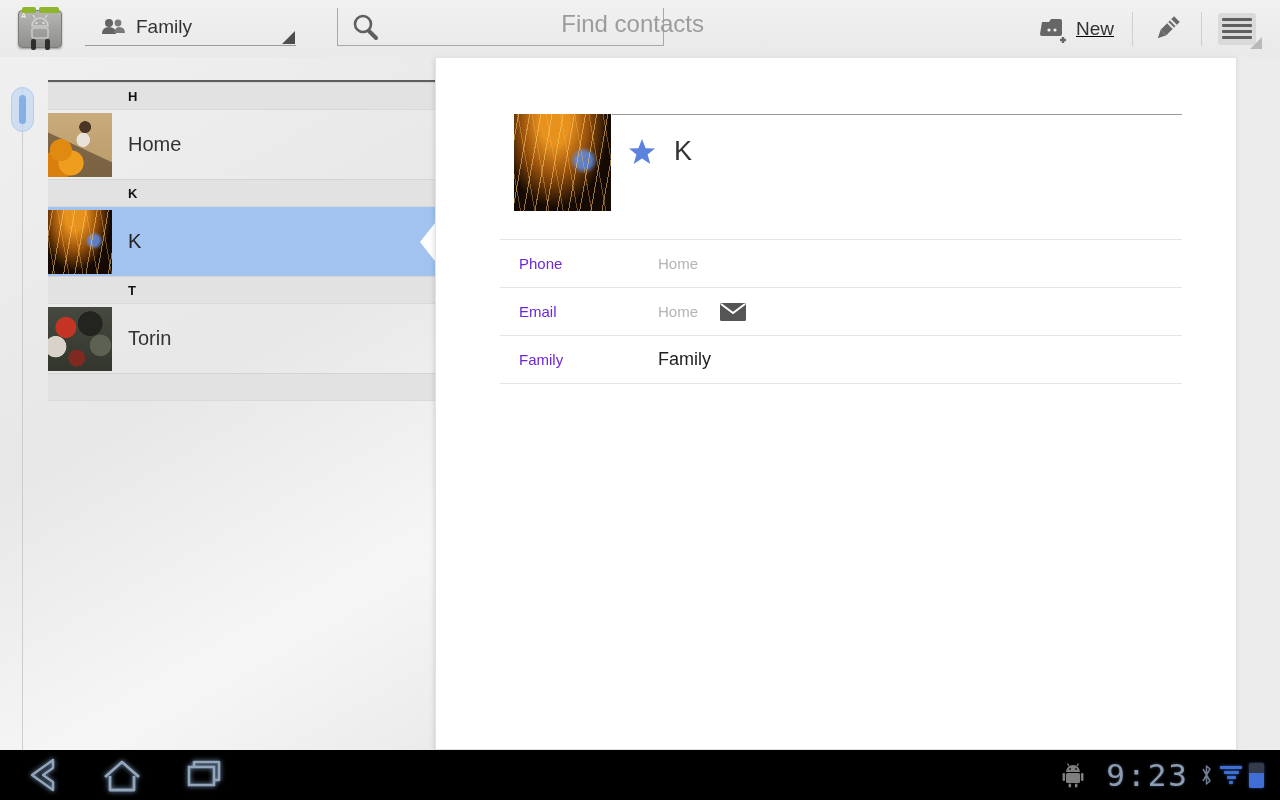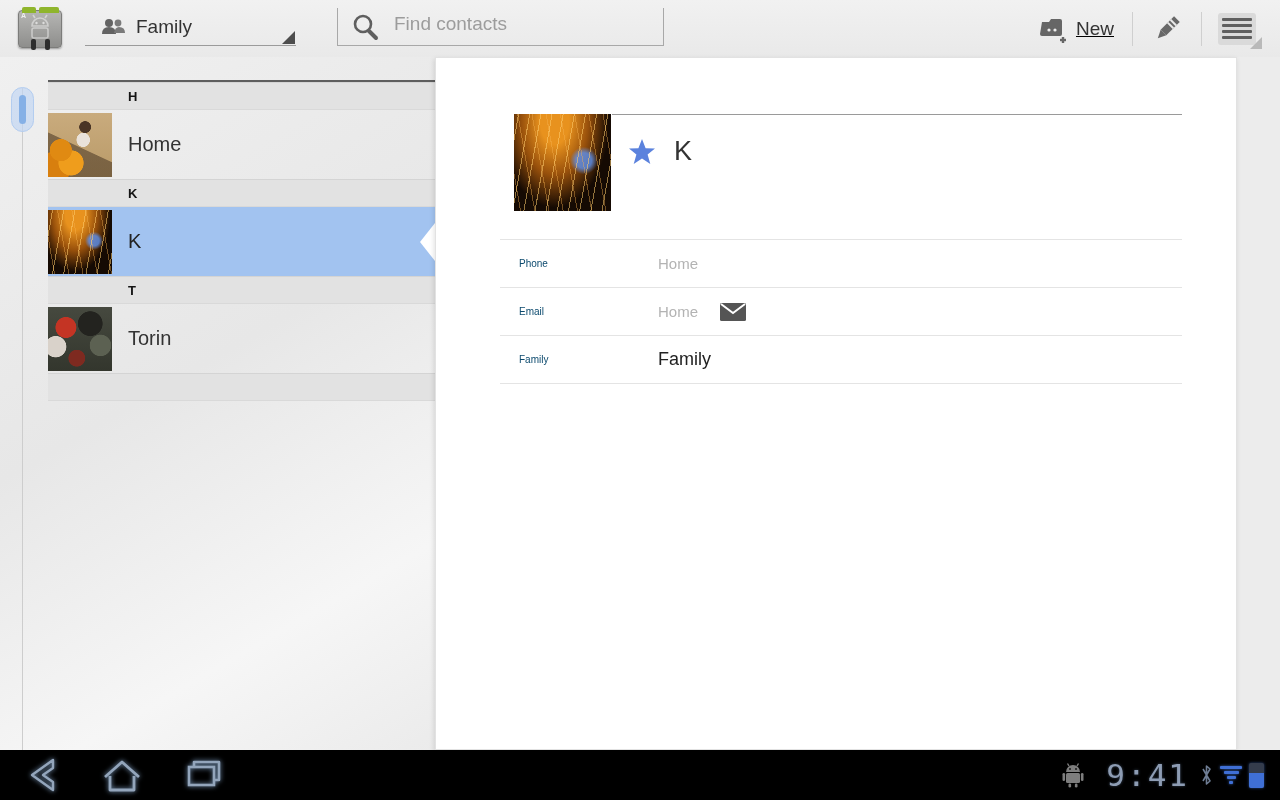--- a/index.html
+++ b/index.html
@@ -25,21 +25,21 @@
   .group-spinner .inner { display:flex; align-items:center; gap:10px; padding-left:15px; height:100%; }
   .group-spinner .label { font-size:19px; color:#333; }
   .spinner-caret { position:absolute; right:1px; bottom:1px; width:0; height:0;
     border-left:13px solid transparent; border-bottom:13px solid #4d4d4d; }
 
   .search-box { position:absolute; left:337px; top:8px; width:327px; height:38px;
     border-left:1px solid #a8a8a8; border-right:1px solid #a8a8a8; border-bottom:1px solid #a8a8a8;
     border-top:none; display:flex; align-items:center; }
   .search-box .mag { margin-left:12px; flex:0 0 auto; }
   .search-box input { flex:1; border:none; outline:none; background:transparent;
-    font-family:"Liberation Sans",sans-serif; font-size:19px; color:#444; padding:0 8px 6px 14px; }
+    font-family:"Liberation Sans",sans-serif; font-size:24px; color:#444; padding:0 8px 6px 14px;text-align:right; }
   .search-box input::placeholder { color:#9c9c9c; }
 
   .bar-right { position:absolute; right:8px; top:0; height:57px; display:flex; align-items:center; }
   .bar-btn { display:flex; align-items:center; gap:8px; padding:0 18px; height:57px; cursor:default;text-decoration:underline; }
   .bar-btn .lbl { font-size:19px; color:#333; }
   .bar-divider { width:1px; height:34px; background:#cfcfcf; }
   .menu-btn { position:relative; padding:0 16px; height:57px; display:flex; align-items:center; }
   .menu-glyph { position:relative; width:38px; height:32px; background:#dadada; border-radius:3px;
     display:flex; flex-direction:column; justify-content:center; gap:3px; padding:4px 4px; }
   .menu-glyph i { display:block; height:3px; background:#5f5f5f; border-radius:1px; }
@@ -102,21 +102,21 @@
   .detail-panel { position:absolute; left:435px; top:57px; width:802px; height:693px;
     background:#fff; border:1px solid #e2e2e2; box-shadow:-1px 2px 5px rgba(0,0,0,.12); }
   .detail-photo { position:absolute; left:78px; top:56px; width:97px; height:97px; }
   .name-rule { position:absolute; left:176px; top:56px; right:54px; height:1px; background:#9a9a9a; }
   .name-row { position:absolute; left:192px; top:78px; display:flex; align-items:center; gap:18px; }
   .star-wrap { width:28px; height:28px; }
   .detail-name { font-size:27px; color:#333; }
 
   .fields { position:absolute; left:64px; right:54px; top:181px; border-top:1px solid #e4e4e4; }
   .field-row { display:flex; align-items:center; height:48px; border-bottom:1px solid #e4e4e4; }
-  .f-label { width:158px; padding-left:19px; font-size:10px; color:#0c4a6e; }
+  .f-label { width:158px; padding-left:19px; font-size:15px; color:#6d28d9; }
   .f-value { flex:1; font-size:18px; color:#222; }
   .f-type { font-size:15px; color:#b3b3b3; }
   .f-action { width:48px; display:flex; justify-content:flex-end; align-items:center; }
 
   
   .system-bar { position:absolute; left:0; top:750px; width:1280px; height:50px; background:#000; }
   .nav-btns { position:absolute; left:16px; top:0; height:50px; display:flex; align-items:center; gap:34px; }
   .nav-btn { width:48px; height:44px; display:flex; align-items:center; justify-content:center; }
   .nav-btn svg { filter:drop-shadow(0 0 2.5px rgba(140,175,215,.9)); }
   .status-cluster { position:absolute; right:16px; top:0; height:50px; display:flex; align-items:center; gap:7px; }
@@ -314,21 +314,21 @@
         <line x1="8" y1="4" x2="6.5" y2="1.5" stroke="#7d7d7d" stroke-width="1.4"></line>
         <line x1="16" y1="4" x2="17.5" y2="1.5" stroke="#7d7d7d" stroke-width="1.4"></line>
         <circle cx="9" cy="7" r="1" fill="#1a1a1a"></circle>
           <circle cx="15" cy="7" r="1" fill="#1a1a1a"></circle>
         <rect x="5" y="11" width="14" height="10" rx="1.5" fill="#7d7d7d"></rect>
         <rect x="1.5" y="11" width="2.6" height="8" rx="1.3" fill="#7d7d7d"></rect>
         <rect x="19.9" y="11" width="2.6" height="8" rx="1.3" fill="#7d7d7d"></rect>
         <rect x="7.5" y="21.5" width="2.6" height="4" rx="1.3" fill="#7d7d7d"></rect>
         <rect x="13.9" y="21.5" width="2.6" height="4" rx="1.3" fill="#7d7d7d"></rect>
       </svg>
-      <span class="clock">9:41</span>
+      <span class="clock">9:23</span>
       <svg width="13" height="24" viewBox="0 0 13 24">
         <path d="M3 6 L10 18 L6.5 21 L6.5 3 L10 6 L3 18" fill="none" stroke="#6e7d94" stroke-width="1.6" stroke-linejoin="round"></path>
       </svg>
       <span class="wifi">
         <i class="w1"></i>
           <i class="w2"></i>
           <i class="w3"></i>
           <i class="w4"></i>
       </span>
       <span class="battery">

